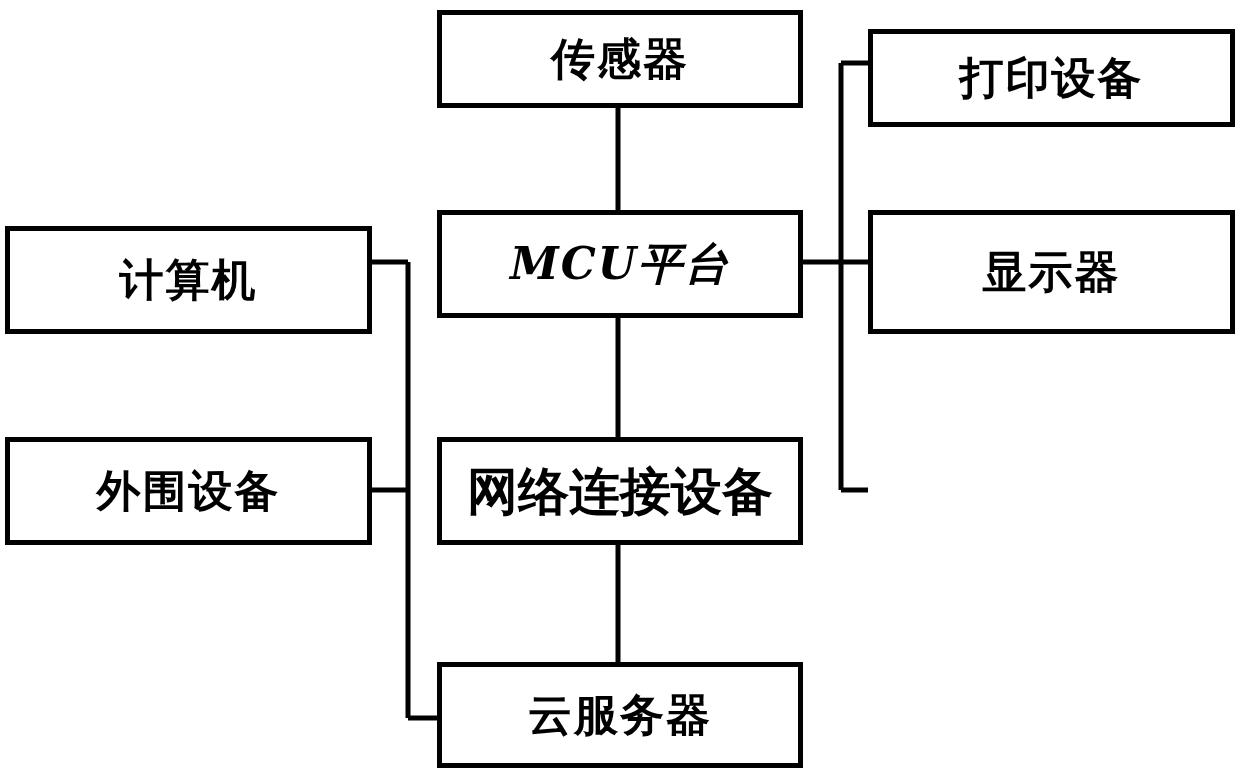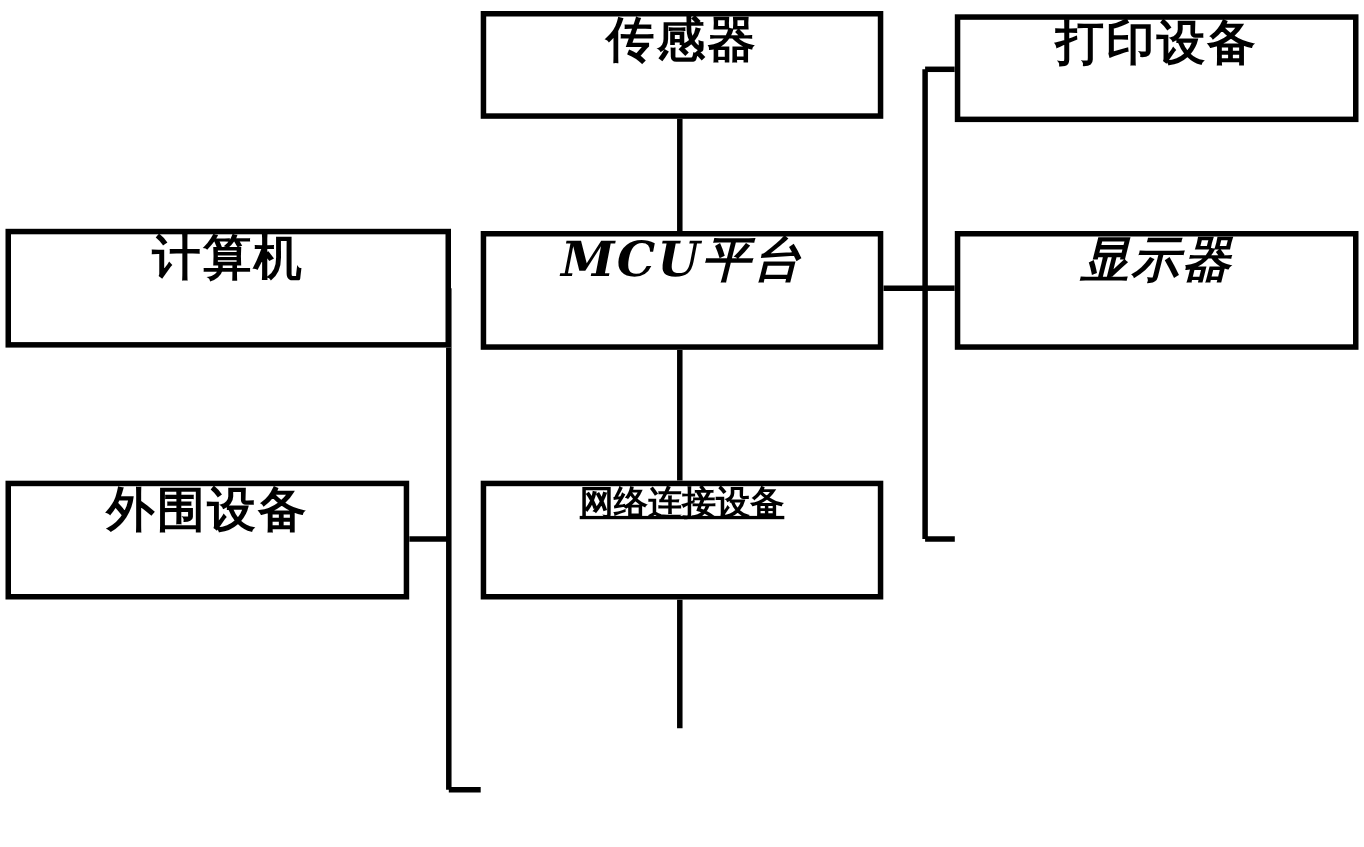--- a/index.html
+++ b/index.html
@@ -24,38 +24,37 @@
     top: 0;
     width: 1240px;
     height: 770px;
   }
   .node-box {
     position: absolute;
     box-sizing: border-box;
     background: #ffffff;
     border: 5px solid #000000;
     display: flex;
-    align-items: flex-start;
+    align-items: center;
     justify-content: center;
     z-index: 5;
   }
   .node-label {
     font-family: "DejaVu Serif", serif;
     font-weight: bold;
     font-size: 44px;
     line-height: 1;
     color: #000000;
     letter-spacing: 2px;
     white-space: nowrap;
     user-select: none;
   }
   .node-label.compact {
-    font-size: 31px;
+    font-size: 51px;
     letter-spacing: 0px;
-    text-decoration: underline;
   }
 </style>
 </head>
 <body>
 
 <div id="canvas">
 
   <svg id="diagram-svg" viewBox="0 0 1240 770" xmlns="http://www.w3.org/2000/svg">
     <g fill="none" stroke="#000000" stroke-width="5" stroke-linecap="butt">
 
@@ -83,39 +82,42 @@
 
       <path d="M 408 718 L 437 718"></path>
 
     </g>
   </svg>
 
   <div class="node-box" style="left:437px; top:10px; width:366px; height:98px;">
     <span class="node-label">传感器</span>
   </div>
 
-  <div class="node-box" style="left:868px; top:13px; width:367px; height:98px;">
+  <div class="node-box" style="left:868px; top:29px; width:367px; height:98px;">
     <span class="node-label">打印设备</span>
   </div>
 
-  <div class="node-box" style="left:5px; top:208px; width:405px; height:108px;">
+  <div class="node-box" style="left:5px; top:226px; width:367px; height:108px;">
     <span class="node-label">计算机</span>
   </div>
 
   <div class="node-box" style="left:437px; top:210px; width:366px; height:108px;font-style:italic;">
     <span class="node-label">MCU平台</span>
   </div>
 
-  <div class="node-box" style="left:868px; top:210px; width:367px; height:108px;font-style:italic;">
+  <div class="node-box" style="left:868px; top:210px; width:367px; height:124px;">
     <span class="node-label">显示器</span>
   </div>
 
   <div class="node-box" style="left:5px; top:437px; width:367px; height:108px;">
     <span class="node-label">外围设备</span>
   </div>
 
   <div class="node-box" style="left:437px; top:437px; width:366px; height:108px;">
     <span class="node-label compact">网络连接设备</span>
   </div>
 
 
+  <div class="node-box" style="left:437px; top:662px; width:366px; height:106px;">
+    <span class="node-label">云服务器</span>
+  </div>
 
 </div>
 
 </body></html>

